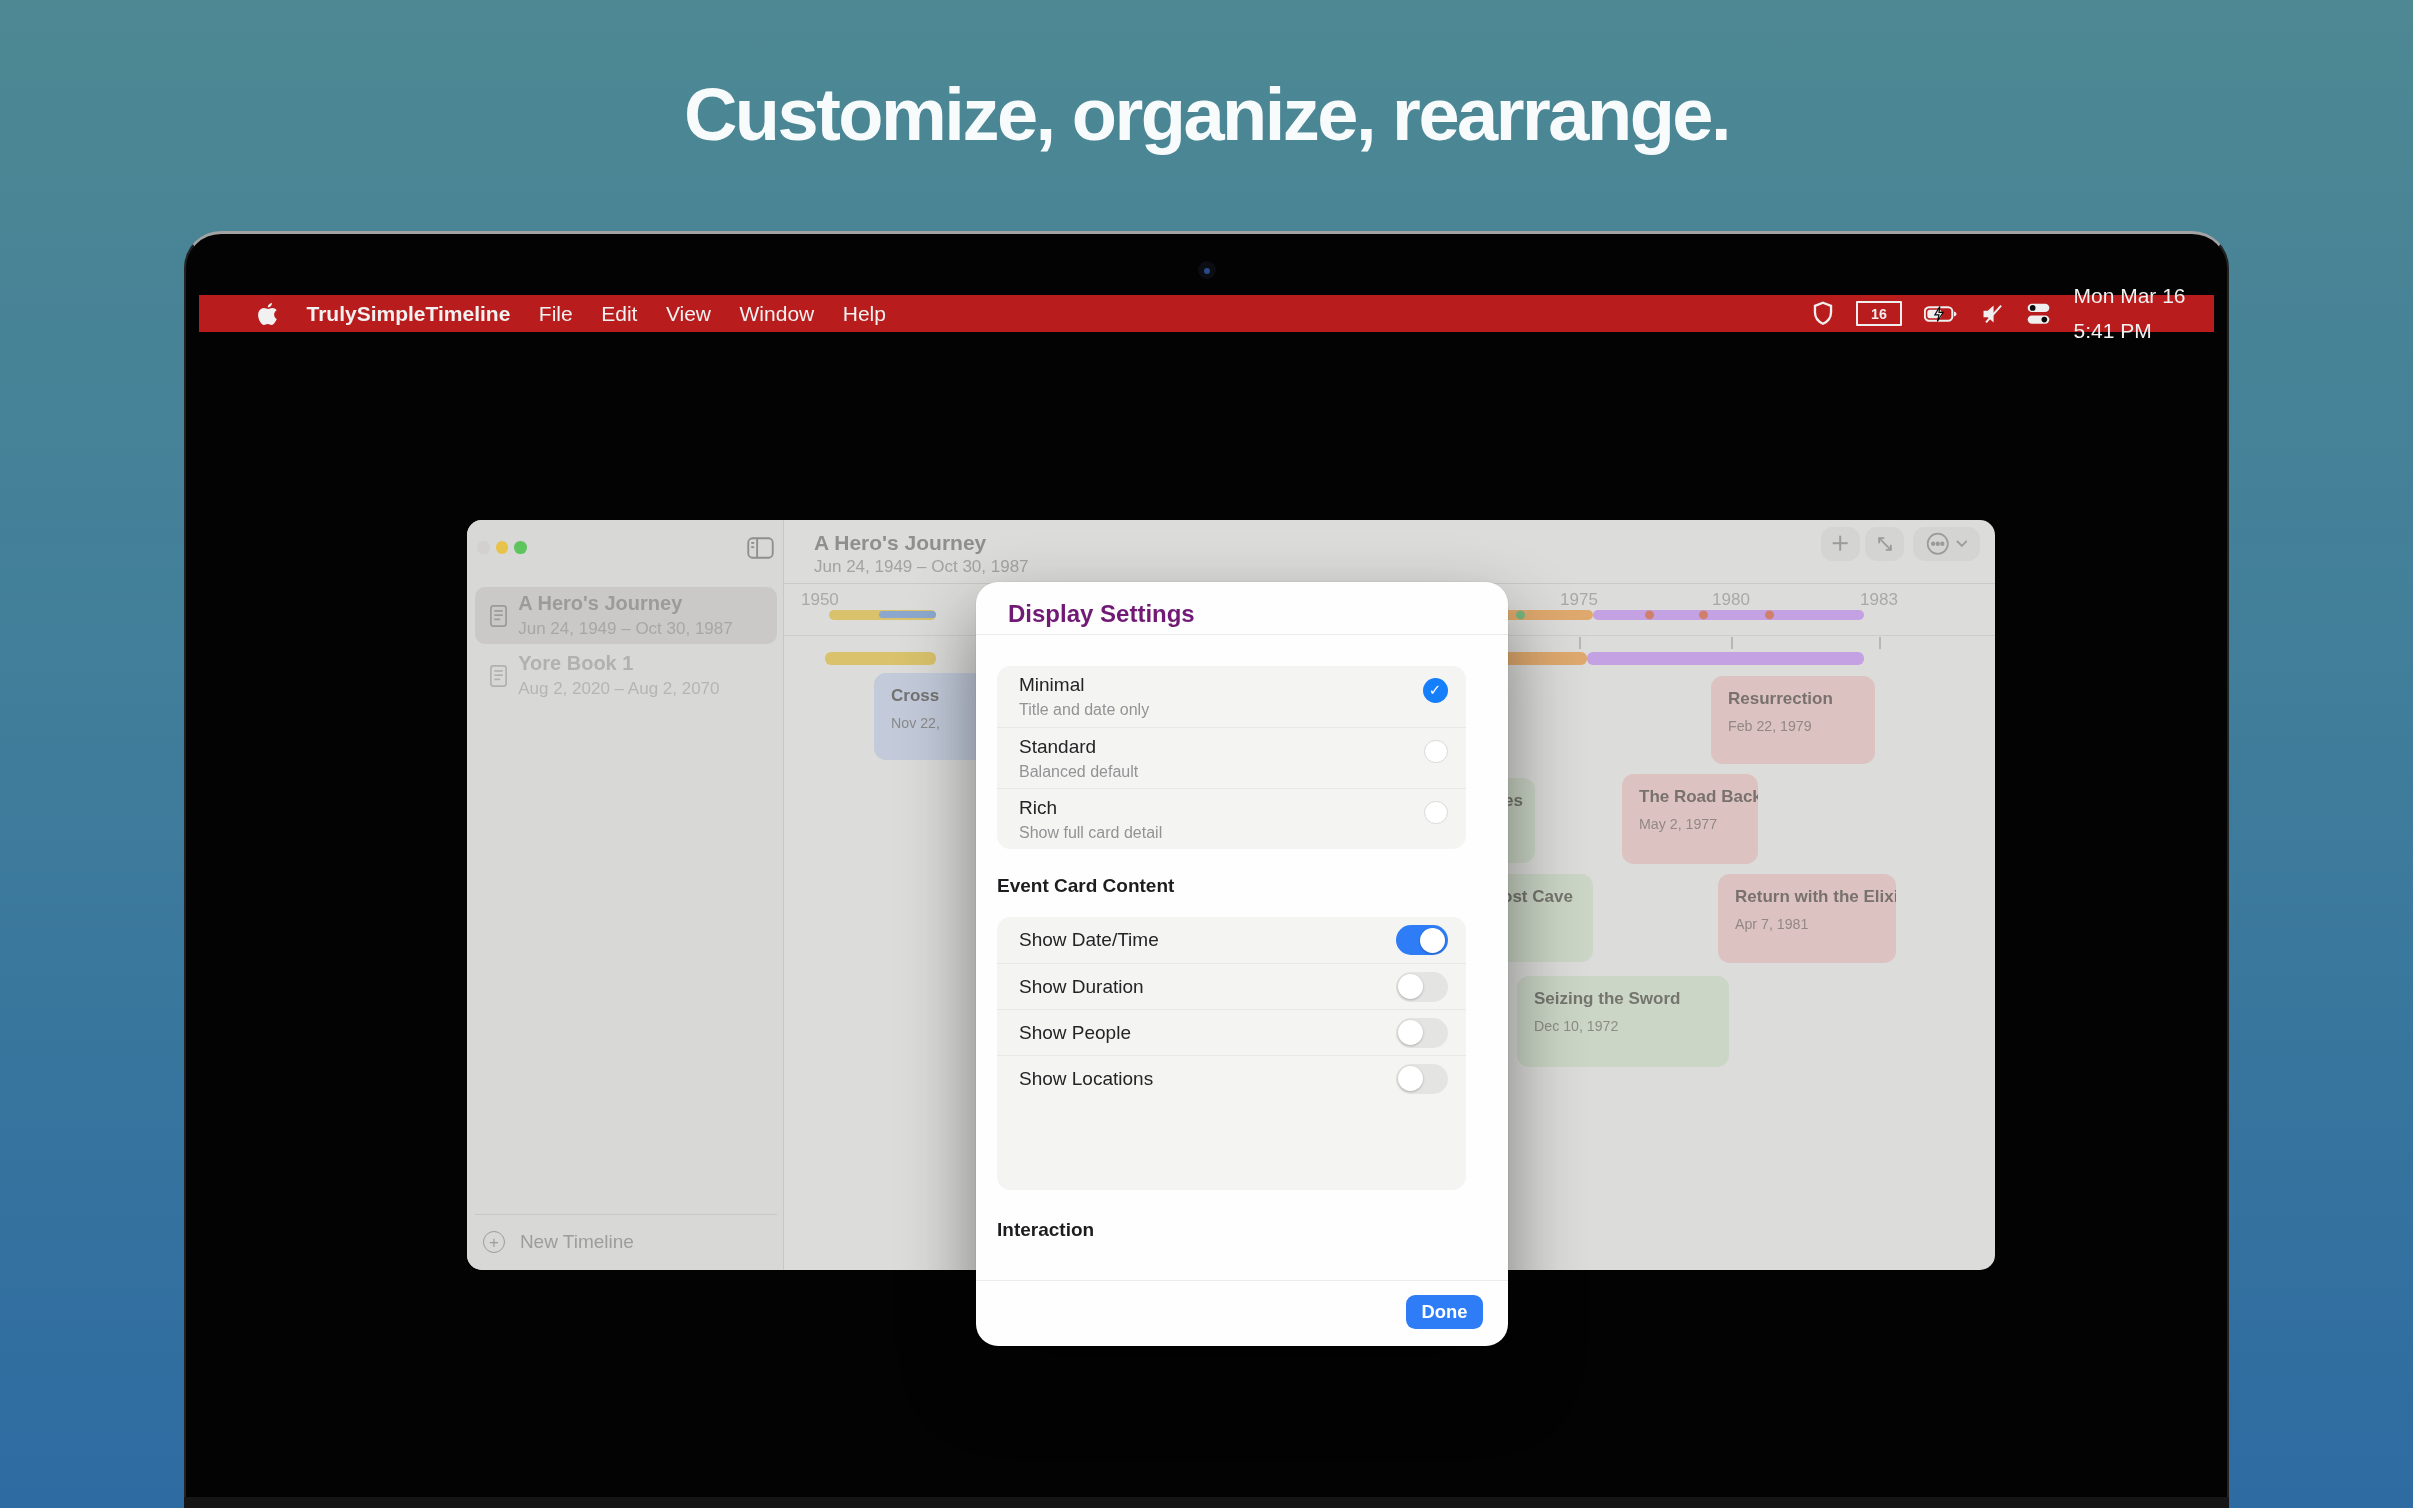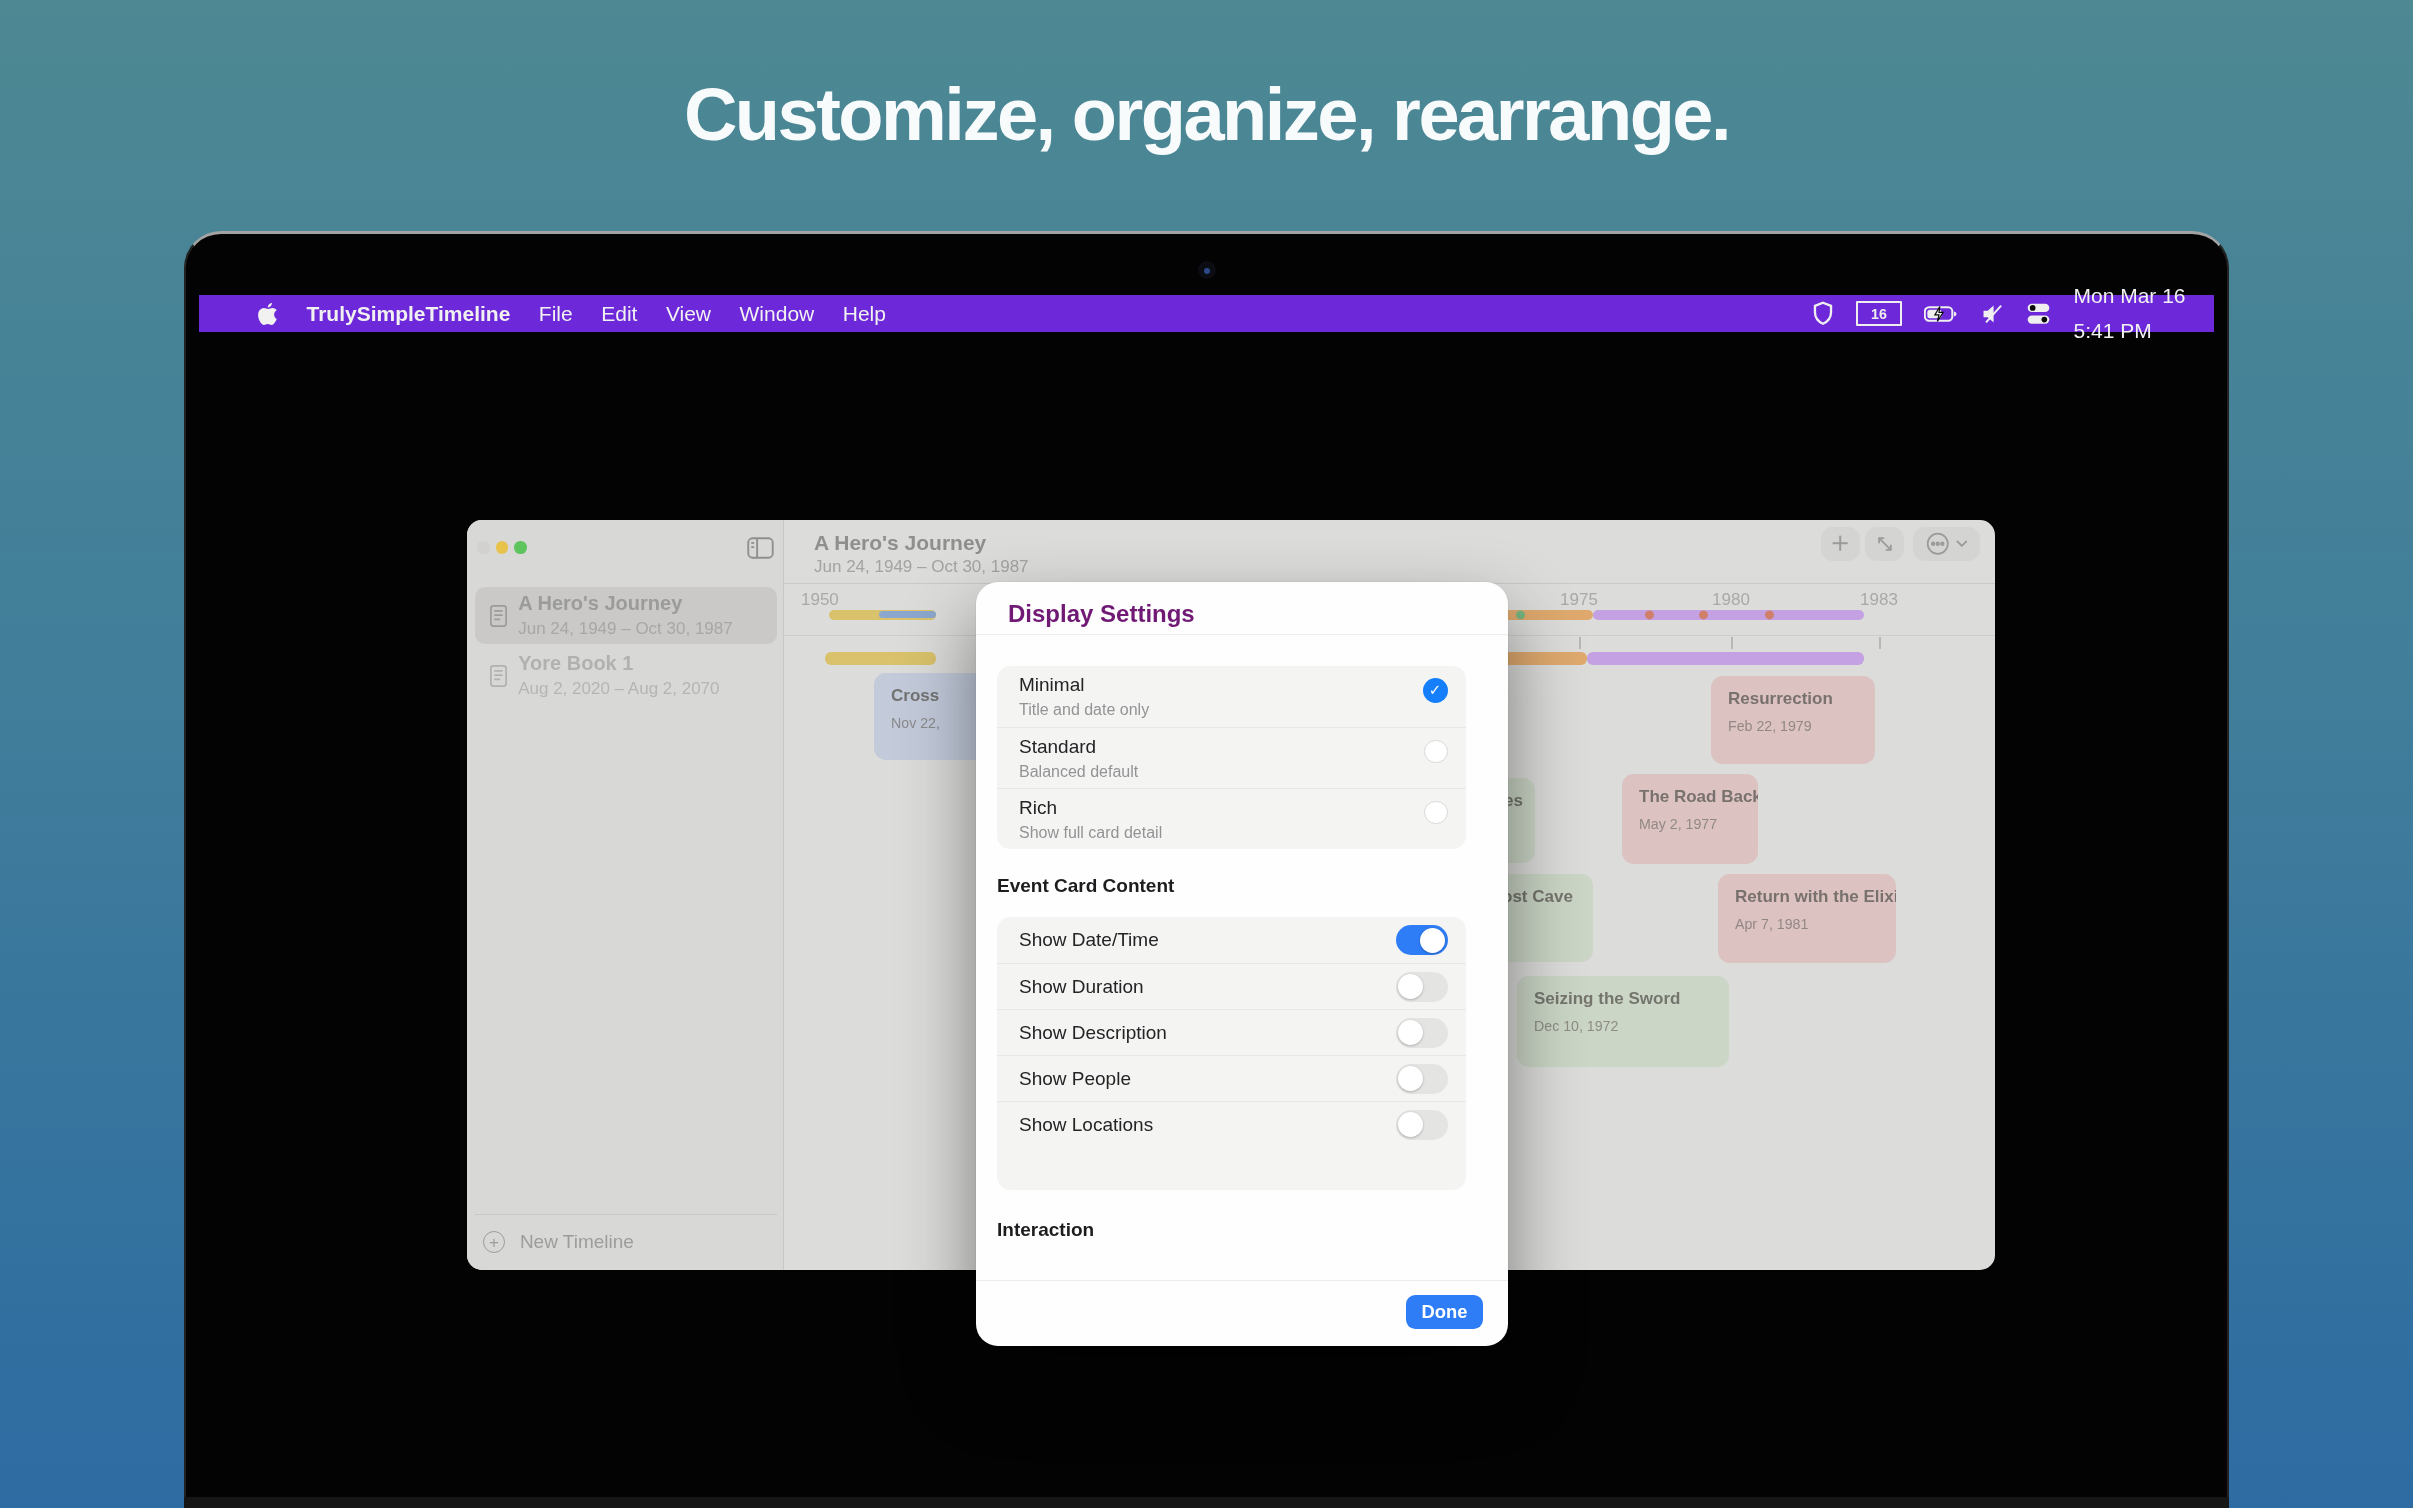--- a/index.html
+++ b/index.html
@@ -24,21 +24,21 @@
     border-top:3.4px solid #a3a3a3; border-left:2.5px solid #222; border-right:2.5px solid #222;
   }
   .camera { left:1198px; top:261px; width:18.4px; height:18.4px; border-radius:50%;
     background:#0c0c13; }
   .camera-dot { left:1204px; top:268px; width:5.9px; height:5.9px; border-radius:50%;
     background:#2a4a8a; }
   .laptop-bottom { left:184px; top:1497px; width:2045px; height:11.7px; background:#161616; }
 
   
   .menubar {
-    left:199px; top:295px; width:2015px; height:37px; background:#6d28d9;
+    left:199px; top:295px; width:2015px; height:37px; background:#b91c1c;
     display:flex; align-items:center; justify-content:space-between;
     color:#f1f1f1; font-size:21px; padding:0 28.5px 0 59px;
   }
   .menubar .left, .menubar .right { display:flex; align-items:center; }
   .menubar .left { gap:28.5px; }
   .menubar .right { gap:22px; }
   .menu-app-name { font-weight:700; }
   .menu-item { font-weight:400; }
   .mb-icon { display:flex; align-items:center; }
   .cal-icon { width:46px; height:25px; border:2.1px solid #efefef; border-radius:1px;
@@ -352,26 +352,20 @@
           <span class="knob"></span>
         </span>
     </div>
     <div class="tgl-row">
       <span class="tgl-label">Show Duration</span>
       <span class="toggle">
           <span class="knob"></span>
         </span>
     </div>
     <div class="tgl-row">
-      <span class="tgl-label">Show Description</span>
-      <span class="toggle">
-          <span class="knob"></span>
-        </span>
-    </div>
-    <div class="tgl-row">
       <span class="tgl-label">Show People</span>
       <span class="toggle">
           <span class="knob"></span>
         </span>
     </div>
     <div class="tgl-row">
       <span class="tgl-label">Show Locations</span>
       <span class="toggle">
           <span class="knob"></span>
         </span>

